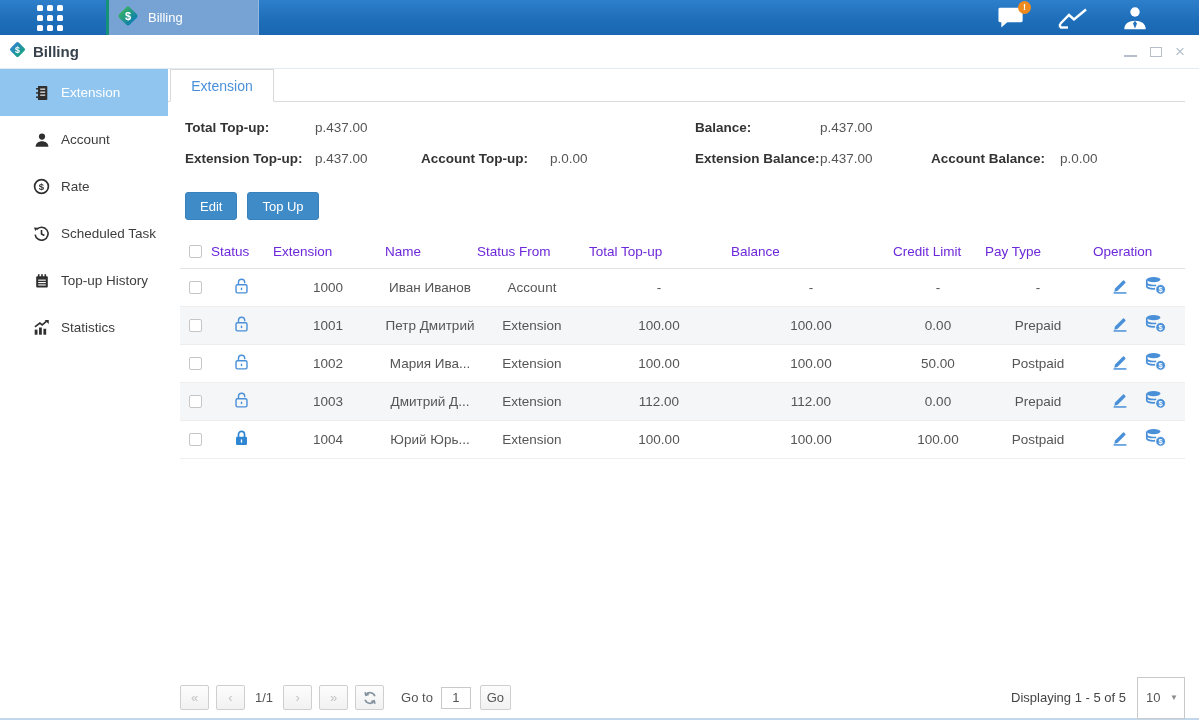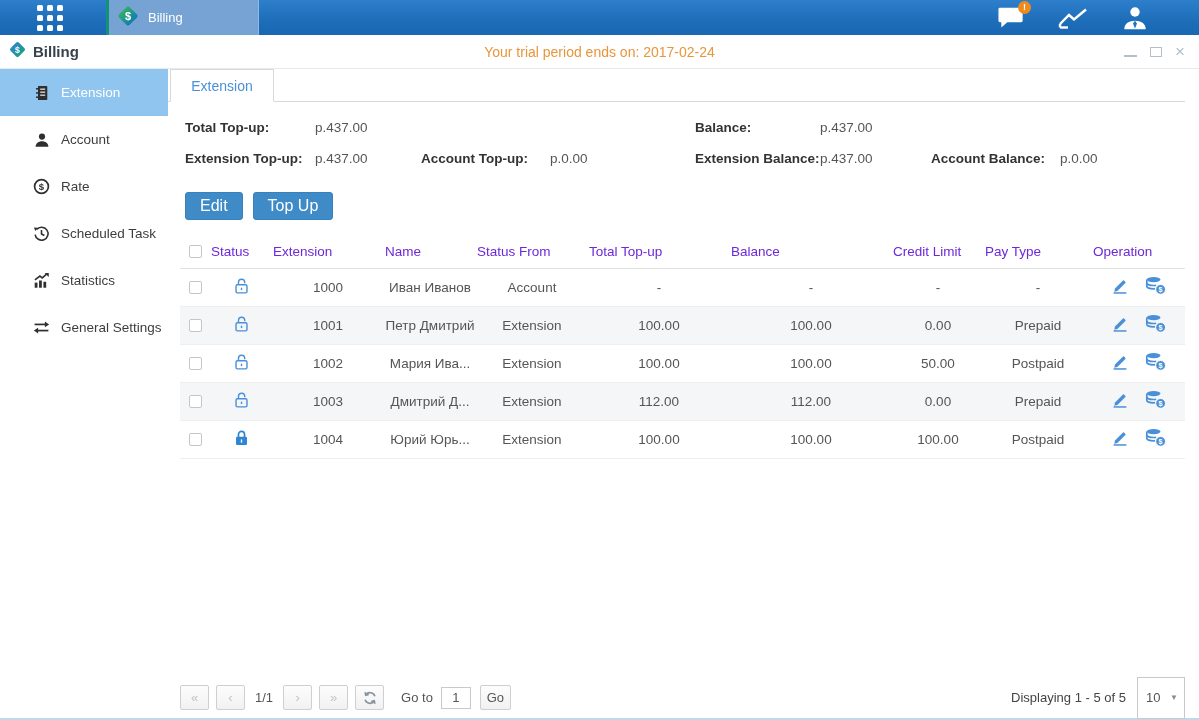--- a/index.html
+++ b/index.html
@@ -65,21 +65,21 @@
 
   
   .summary { position:relative; height:90px; font-size:13.5px; }
   .summary span { position:absolute; white-space:nowrap; }
   .slabel { font-weight:bold; color:#333; }
   .svalue { color:#555; }
 
   
   .actions { padding-left:17px; display:flex; gap:10px; }
   .btn-blue {
-    background:#3e8bc8; color:#fff; font-size:16px; border:1px solid #3781bd;
+    background:#3e8bc8; color:#fff; font-size:13px; border:1px solid #3781bd;
     border-radius:3px; height:28px; display:flex; align-items:center; padding:12px 14px;
   }
 
   
   .table-wrap { margin:15px 14px 0 12px; }
   table { border-collapse:collapse; table-layout:fixed; width:1005px; font-size:13.5px; color:#555; }
   thead th { height:33px; font-weight:normal; color:#6d28d9; border-bottom:1px solid #e2e2e2; text-align:left; }
   tbody td { height:35px; text-align:center; border-bottom:1px solid #eeeeee; }
   tbody tr:nth-child(even) { background:#f5f6f7; }
   .cb { width:13px; height:13px; border:1px solid #c6c6c6; border-radius:2px; background:#fff; margin:0 auto; }
@@ -170,21 +170,20 @@
           <stop offset="0" stop-color="#2f86c8"></stop>
               <stop offset="1" stop-color="#18a086"></stop>
         </linearGradient>
           </defs>
         <rect x="5" y="5" width="16" height="16" rx="2.5" transform="rotate(45 13 13)" fill="url(#gd2)"></rect>
         <text x="13" y="17.3" text-anchor="middle" font-size="12" font-weight="bold" fill="#fff" font-family="Liberation Sans">$</text>
       </svg>
     </span>
     <span class="t" data-interactable="false">Billing</span>
   </div>
-  <div class="trial" data-interactable="false">Your trial period ends on: 2017-02-24</div>
   <div class="win-controls">
     <span class="wc-min" data-interactable="true"></span>
     <span class="wc-max" data-interactable="true"></span>
     <span class="wc-close" data-interactable="true">×</span>
   </div>
 </div>
 
 <div class="app-body">
 
   <div class="sidebar" data-interactable="false">
@@ -225,40 +224,43 @@
         <svg width="17" height="17" viewBox="0 0 16 16" fill="none" stroke="#2f2f2f" stroke-width="1.5">
           <path d="M3.4 4.2 A6.1 6.1 0 1 1 2 9"></path>
           <path d="M8 4.8 V8.4 L10.7 9.9"></path>
           <path d="M0.9 2.4 l3.6.3 -2.3 3z" fill="#2f2f2f" stroke="none"></path>
         </svg>
       </span>
       <span data-interactable="false">Scheduled Task</span>
     </div>
     <div class="side-item" data-interactable="true">
       <span class="sicon" data-interactable="false">
+        <svg width="16" height="16" viewBox="0 0 16 16" fill="#2f2f2f">
+          <rect x="2.2" y="3.2" width="11.6" height="11.2" rx="1"></rect>
+          <rect x="3.9" y="1.2" width="1.6" height="3.2"></rect>
+            <rect x="7.2" y="1.2" width="1.6" height="3.2"></rect>
+            <rect x="10.5" y="1.2" width="1.6" height="3.2"></rect>
+          <rect x="4.2" y="6.6" width="7.6" height="1.1" fill="#fff"></rect>
+            <rect x="4.2" y="9" width="7.6" height="1.1" fill="#fff"></rect>
+            <rect x="4.2" y="11.4" width="7.6" height="1.1" fill="#fff"></rect>
+        </svg>
+      </span>
+      <span data-interactable="false">Top-up History</span>
+    </div>
+    <div class="side-item" data-interactable="true">
+      <span class="sicon" data-interactable="false">
         <svg width="17" height="17" viewBox="0 0 16 16" fill="#2f2f2f">
           <rect x="1.6" y="10" width="2.6" height="4.8"></rect>
             <rect x="5.7" y="8" width="2.6" height="6.8"></rect>
             <rect x="9.8" y="9.2" width="2.6" height="5.6"></rect>
           <path d="M1.8 7.4 L6.5 3.8 8.7 5.6 12.8 2" fill="none" stroke="#2f2f2f" stroke-width="1.5"></path>
           <path d="M11 1h3.8v3.8z"></path>
         </svg>
       </span>
       <span data-interactable="false">Statistics</span>
-    </div>
-    <div class="side-item" data-interactable="true">
-      <span class="sicon" data-interactable="false">
-        <svg width="17" height="17" viewBox="0 0 16 16" fill="#2f2f2f">
-          <rect x="1.5" y="4.3" width="10.5" height="1.6"></rect>
-          <path d="M11.2 2.4 L15.2 5.1 l-4 2.7z"></path>
-          <rect x="4" y="10.1" width="10.5" height="1.6"></rect>
-          <path d="M4.8 8.2 L0.8 10.9 l4 2.7z"></path>
-        </svg>
-      </span>
-      <span data-interactable="false">General Settings</span>
     </div>
   </div>
 
   <div class="main" data-interactable="false">
     <div class="tabstrip" data-interactable="false">
       <div class="tab" data-interactable="true">Extension</div>
     </div>
 
     <div class="summary" data-interactable="false">
       <span class="slabel" style="left:17px; top:18px;" data-interactable="false">Total Top-up:</span>

